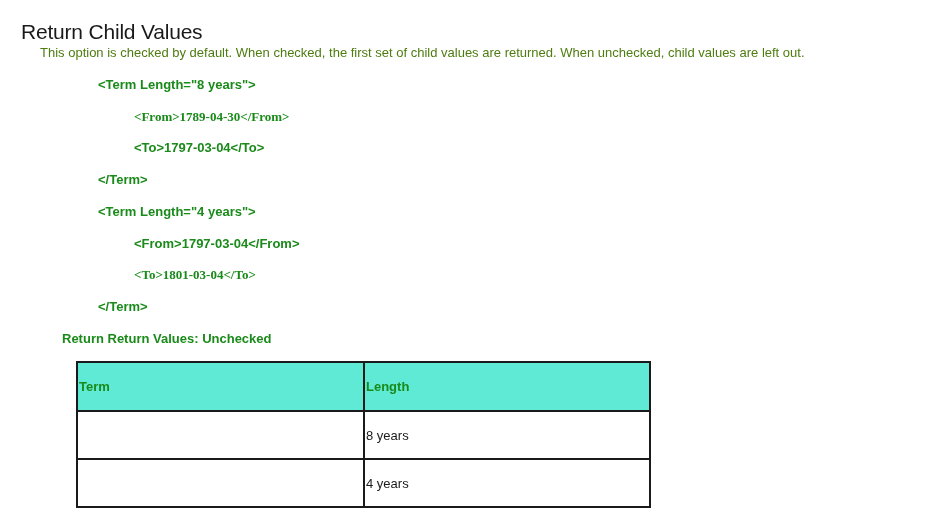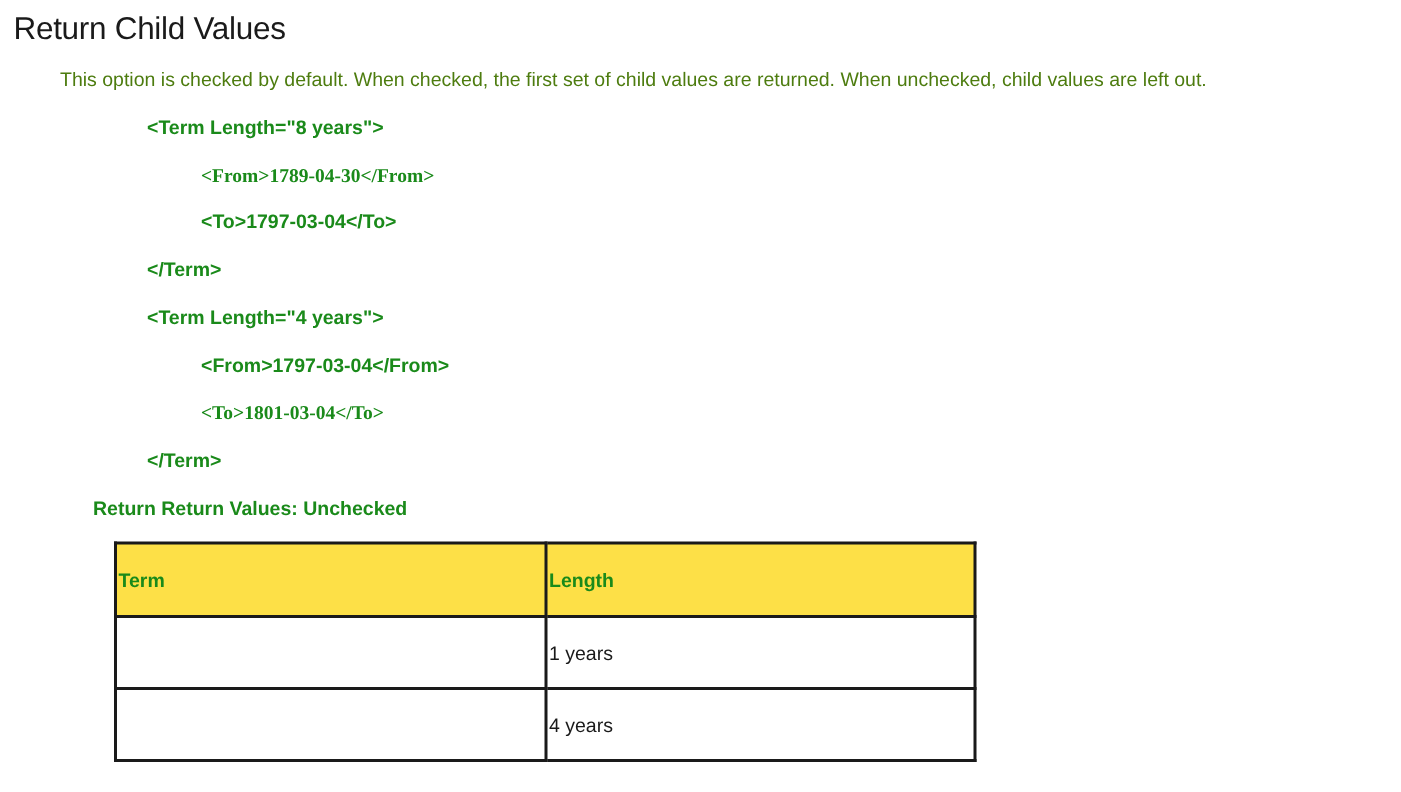--- a/index.html
+++ b/index.html
@@ -14,21 +14,21 @@
       font-family: "Liberation Sans", "DejaVu Sans", sans-serif;
       color: #1a1a1a;
       position: relative;
     }
     .title {
       position: absolute;
       left: 5px;
       top: 4px;
       font-size: 21px;
       font-weight: normal;
-      margin: 4px;
+      margin: 16px;
       color: #1a1a1a;
       letter-spacing: -0.2px;
     }
     .intro {
       position: absolute;
       left: 40px;
       top: 45px;
       font-size: 13px;
       margin: 0;
       color: #4d7c0f;
@@ -62,21 +62,21 @@
     }
     table.result td, table.result th {
       border: 2px solid #1a1a1a;
       font-size: 13px;
       padding: 0 0 0 1px;
       text-align: left;
       vertical-align: middle;
       height: 46px;
     }
     table.result th {
-      background: #fde047;
+      background: #5eead4;
       color: #1a8a1a;
       font-weight: bold;
       height: 47px;
     }
     table.result td {
       color: #1a1a1a;
       background: #ffffff;
     }
     .col-term { width: 284px; }
   </style>
@@ -102,20 +102,20 @@
 <table class="result">
   <thead>
     <tr>
       <th class="col-term">Term</th>
       <th>Length</th>
     </tr>
   </thead>
   <tbody>
     <tr>
       <td></td>
-      <td>1 years</td>
+      <td>8 years</td>
     </tr>
     <tr>
       <td></td>
       <td>4 years</td>
     </tr>
   </tbody>
 </table>
 
 </body></html>

